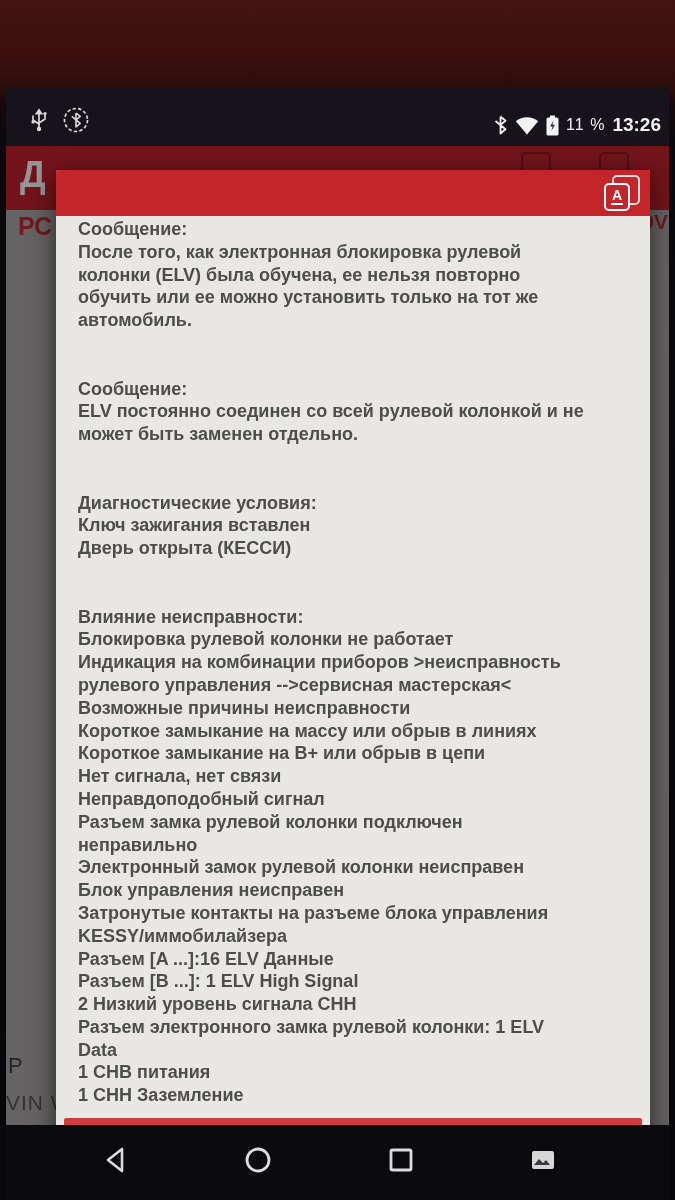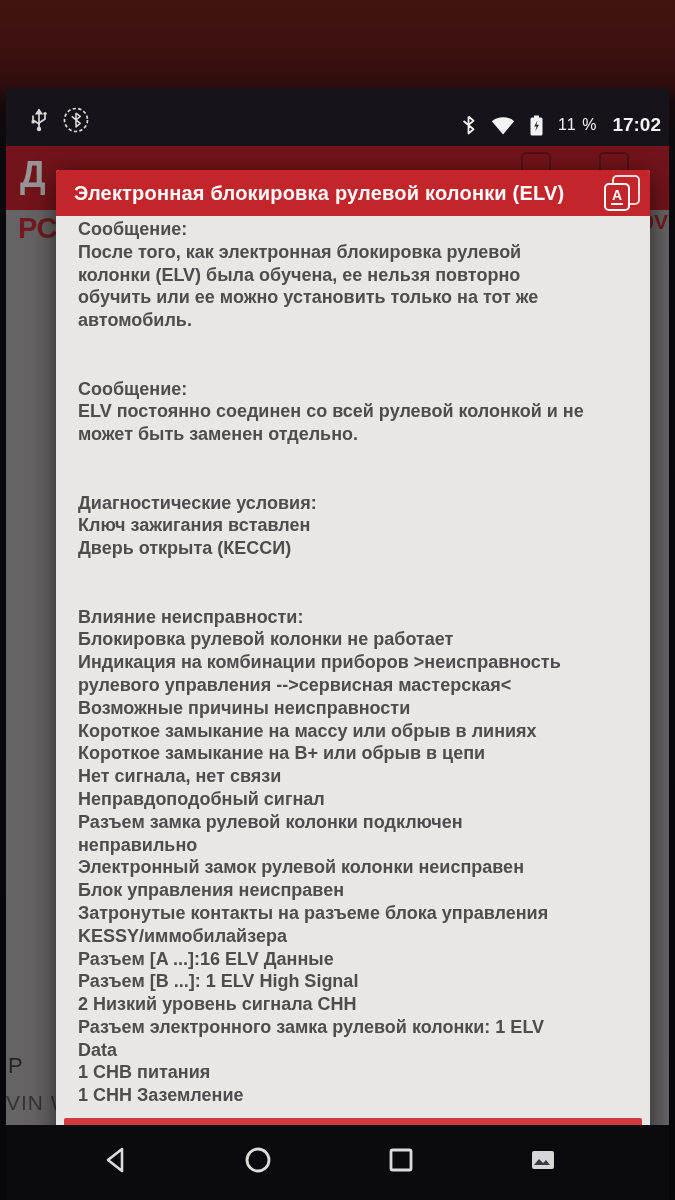--- a/index.html
+++ b/index.html
@@ -15,21 +15,21 @@
     background:linear-gradient(180deg,#431311 0%,#3a100f 5%,#2a0d0c 7.5%,#17090c 8.5%,#0a090d 12%,#08080c 100%);
   }
   
   .screen{
     position:absolute;left:6px;right:6px;top:88px;bottom:0;
     background:#16131a;
   }
   
   .statusbar{position:absolute;top:12px;left:0;right:0;height:46px;}
   .sb-left{position:absolute;left:22px;top:6px;display:flex;gap:12px;align-items:center;}
-  .sb-right{position:absolute;right:8px;top:14px;display:flex;gap:15px;align-items:center;color:#f2f2f2;}
+  .sb-right{position:absolute;right:8px;top:14px;display:flex;gap:7px;align-items:center;color:#f2f2f2;}
   .sb-right .pct{font-size:16px;letter-spacing:1px;}
   .sb-right .clock{font-size:19px;font-weight:700;}
   .icon-svg{display:block;}
   
   .appbar{
     position:absolute;left:0;right:0;top:58px;height:64px;
     background:#bf1e24;
   }
   .appbar-letter{
     position:absolute;left:14px;top:8px;color:#fdfdfd;
@@ -37,21 +37,21 @@
   }
   .ghost-icon{
     position:absolute;top:6px;width:26px;height:26px;
     border:2px solid rgba(90,14,16,.55);border-radius:5px;
   }
   .ghost-a{right:118px;} .ghost-b{right:40px;}
   .appcontent{
     position:absolute;left:0;right:0;top:122px;bottom:75px;
     background:#a9a6a1;
   }
-  .frag-red-left{position:absolute;left:12px;top:2px;color:#c2272b;font-size:29px;font-weight:600;}
+  .frag-red-left{position:absolute;left:12px;top:2px;color:#c2272b;font-size:25px;font-weight:600;}
   .frag-red-right{position:absolute;right:1px;top:0px;color:#c2272b;font-size:21px;font-weight:600;}
   .frag-p{position:absolute;left:2px;bottom:46px;color:#3c3b3a;font-size:22px;}
   .frag-vin{position:absolute;left:0px;bottom:10px;color:#55524f;font-size:21px;letter-spacing:1px;white-space:nowrap;}
   .dim{
     position:absolute;left:0;right:0;top:58px;bottom:75px;
     background:rgba(8,8,14,0.42);
   }
   
   .dialog{
     position:absolute;left:50px;top:82px;width:594px;
@@ -134,40 +134,39 @@
       </svg>
       <svg class="icon-svg" width="24" height="19" viewBox="0 0 24 19">
         <path d="M12 18.5 L0.8 5.2 A 17.5 17.5 0 0 1 23.2 5.2 Z" fill="#f2f2f2"></path>
       </svg>
       <svg class="icon-svg" width="13" height="21" viewBox="0 0 13 21">
         <rect x="4" y="0.5" width="5" height="2.5" fill="#f2f2f2"></rect>
         <rect x="0.5" y="2.5" width="12" height="18" rx="1.6" fill="#f2f2f2"></rect>
         <path d="M7.4 5.5 L4.2 11.6 h2.3 l-1.2 4.6 3.6-6.4 h-2.4 z" fill="#2a2a33"></path>
       </svg>
       <span class="pct">11 %</span>
-      <span class="clock">17:02</span>
+      <span class="clock">13:26</span>
     </div>
   </div>
 
   <div class="appbar">
     <div class="appbar-letter">Д</div>
     <div class="ghost-icon ghost-a"></div>
     <div class="ghost-icon ghost-b"></div>
   </div>
   <div class="appcontent">
     <div class="frag-red-left">РС</div>
     <div class="frag-red-right">0V</div>
     <div class="frag-p">P</div>
     <div class="frag-vin">VIN WF 1ZZZ9FZ0ZA61012</div>
   </div>
   <div class="dim"></div>
 
   <div class="dialog">
     <div class="dialog-header">
-      <div class="dialog-title">Электронная блокировка рулевой колонки (ELV)</div>
       <div class="translate-btn">
         <div class="tr-back"></div>
         <div class="tr-front">
           <div class="a">A</div>
           <div class="bar"></div>
         </div>
       </div>
     </div>
     <div class="dialog-body">Сообщение:
 После того, как электронная блокировка рулевой

